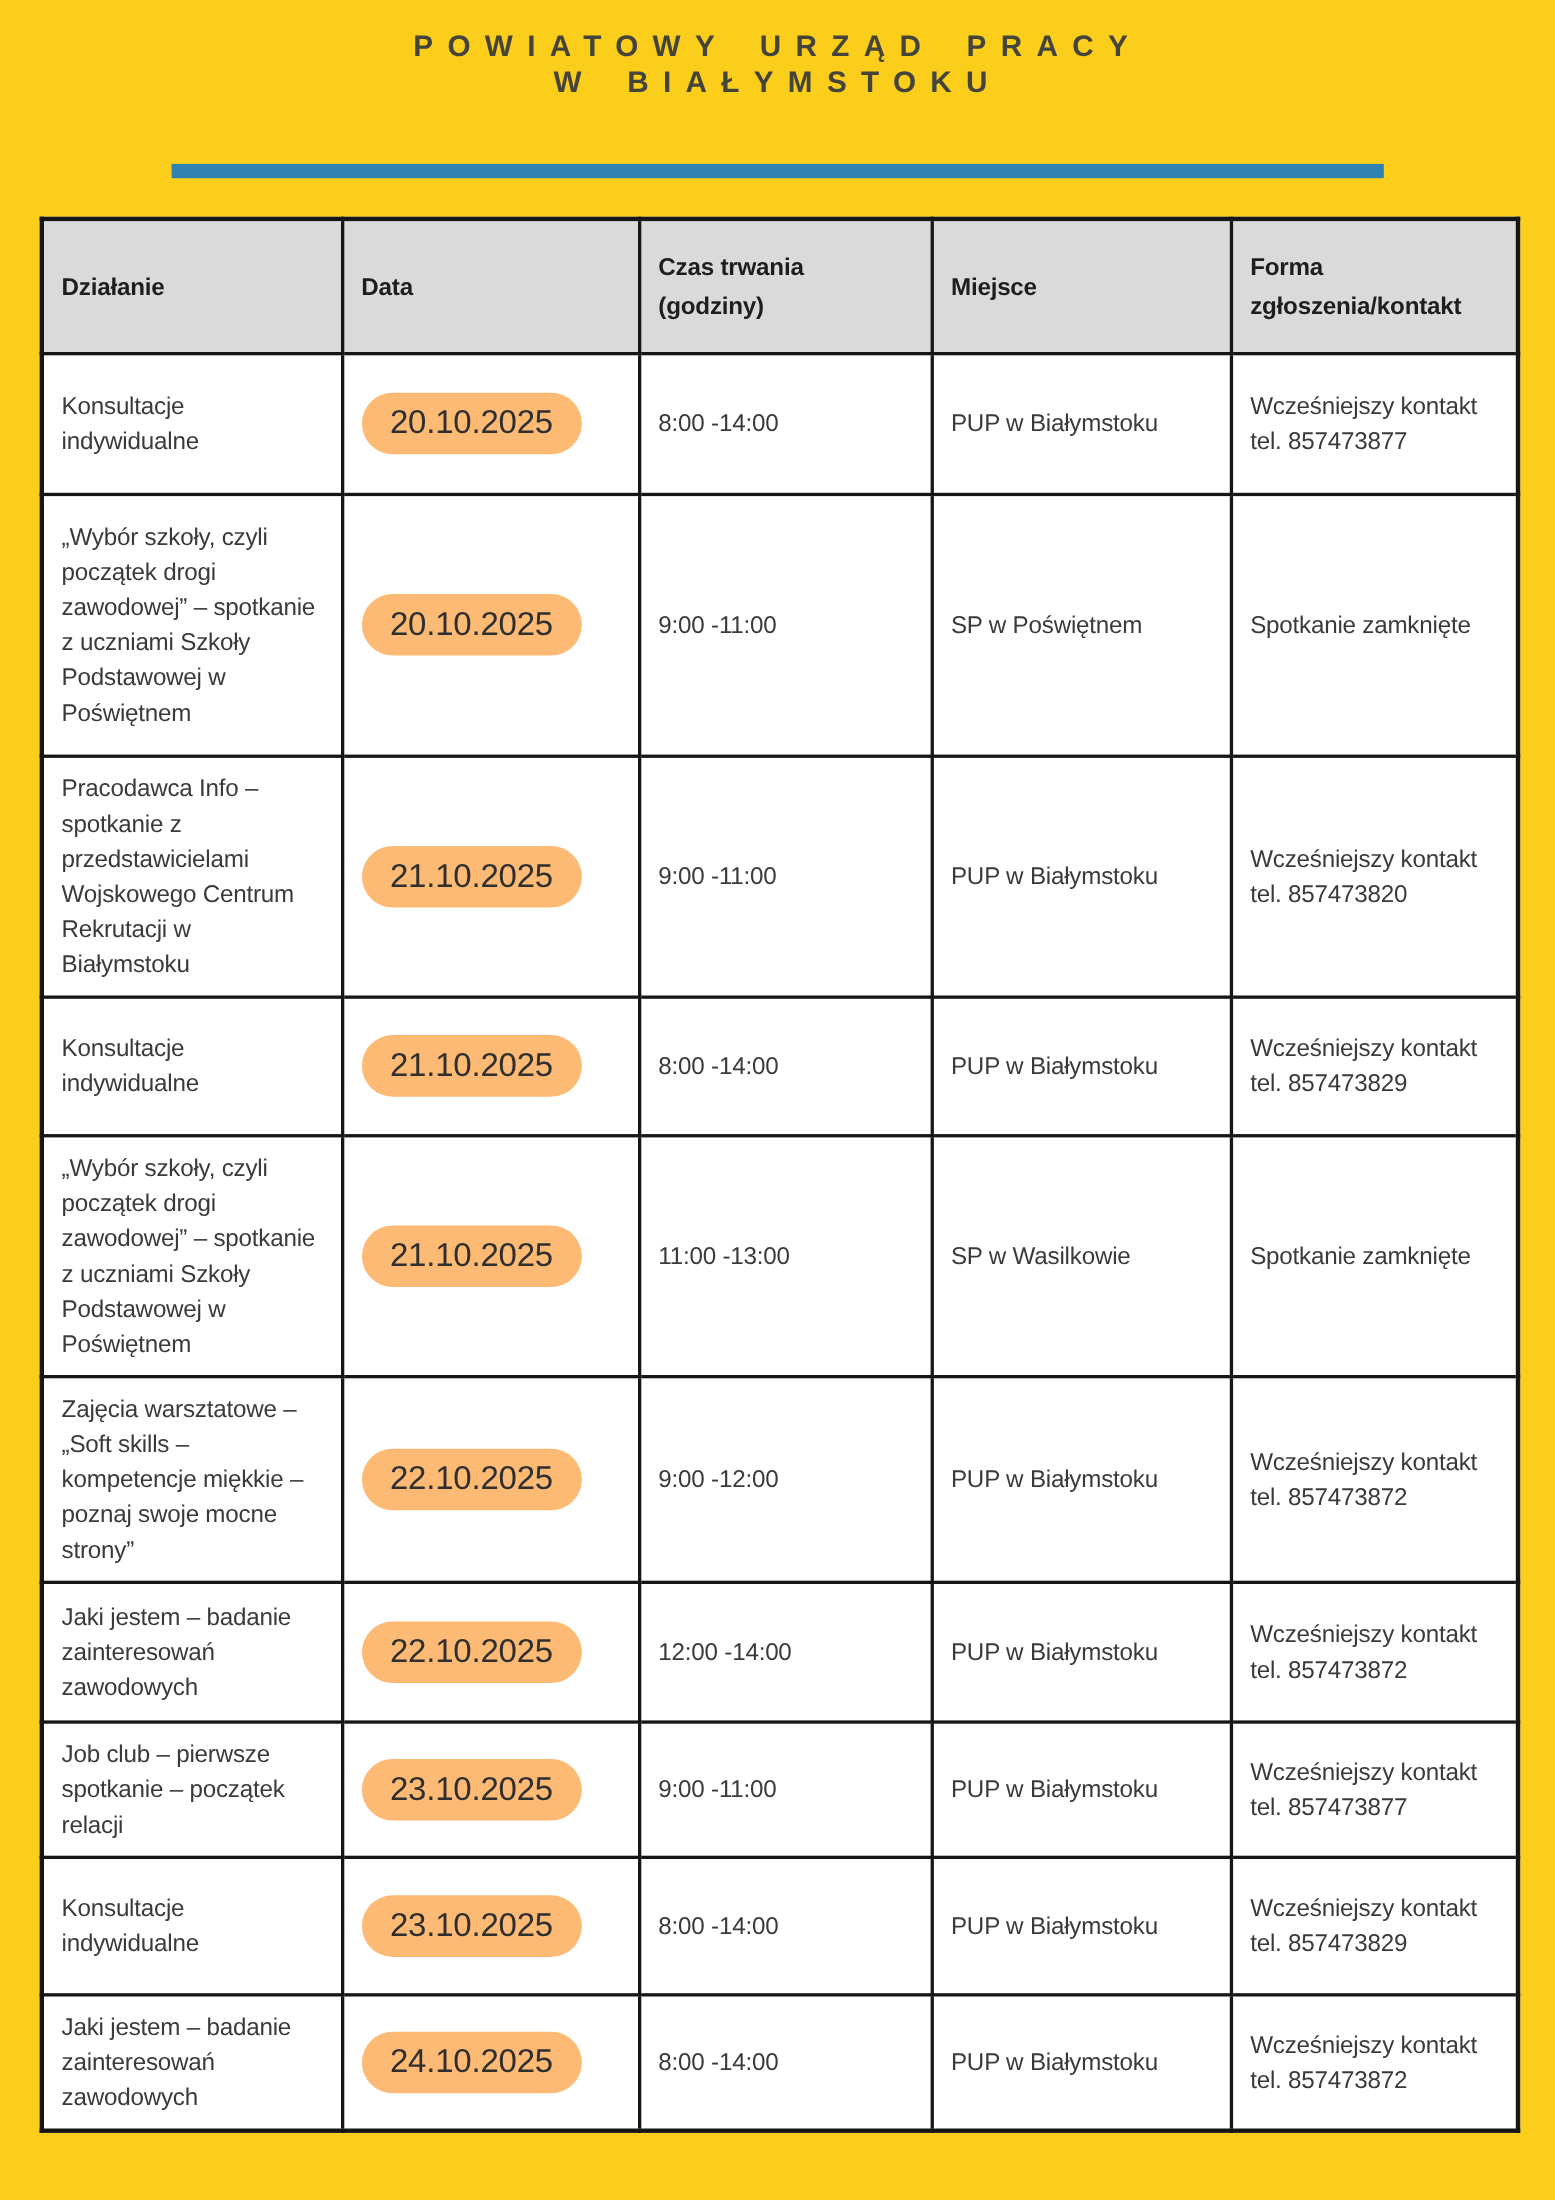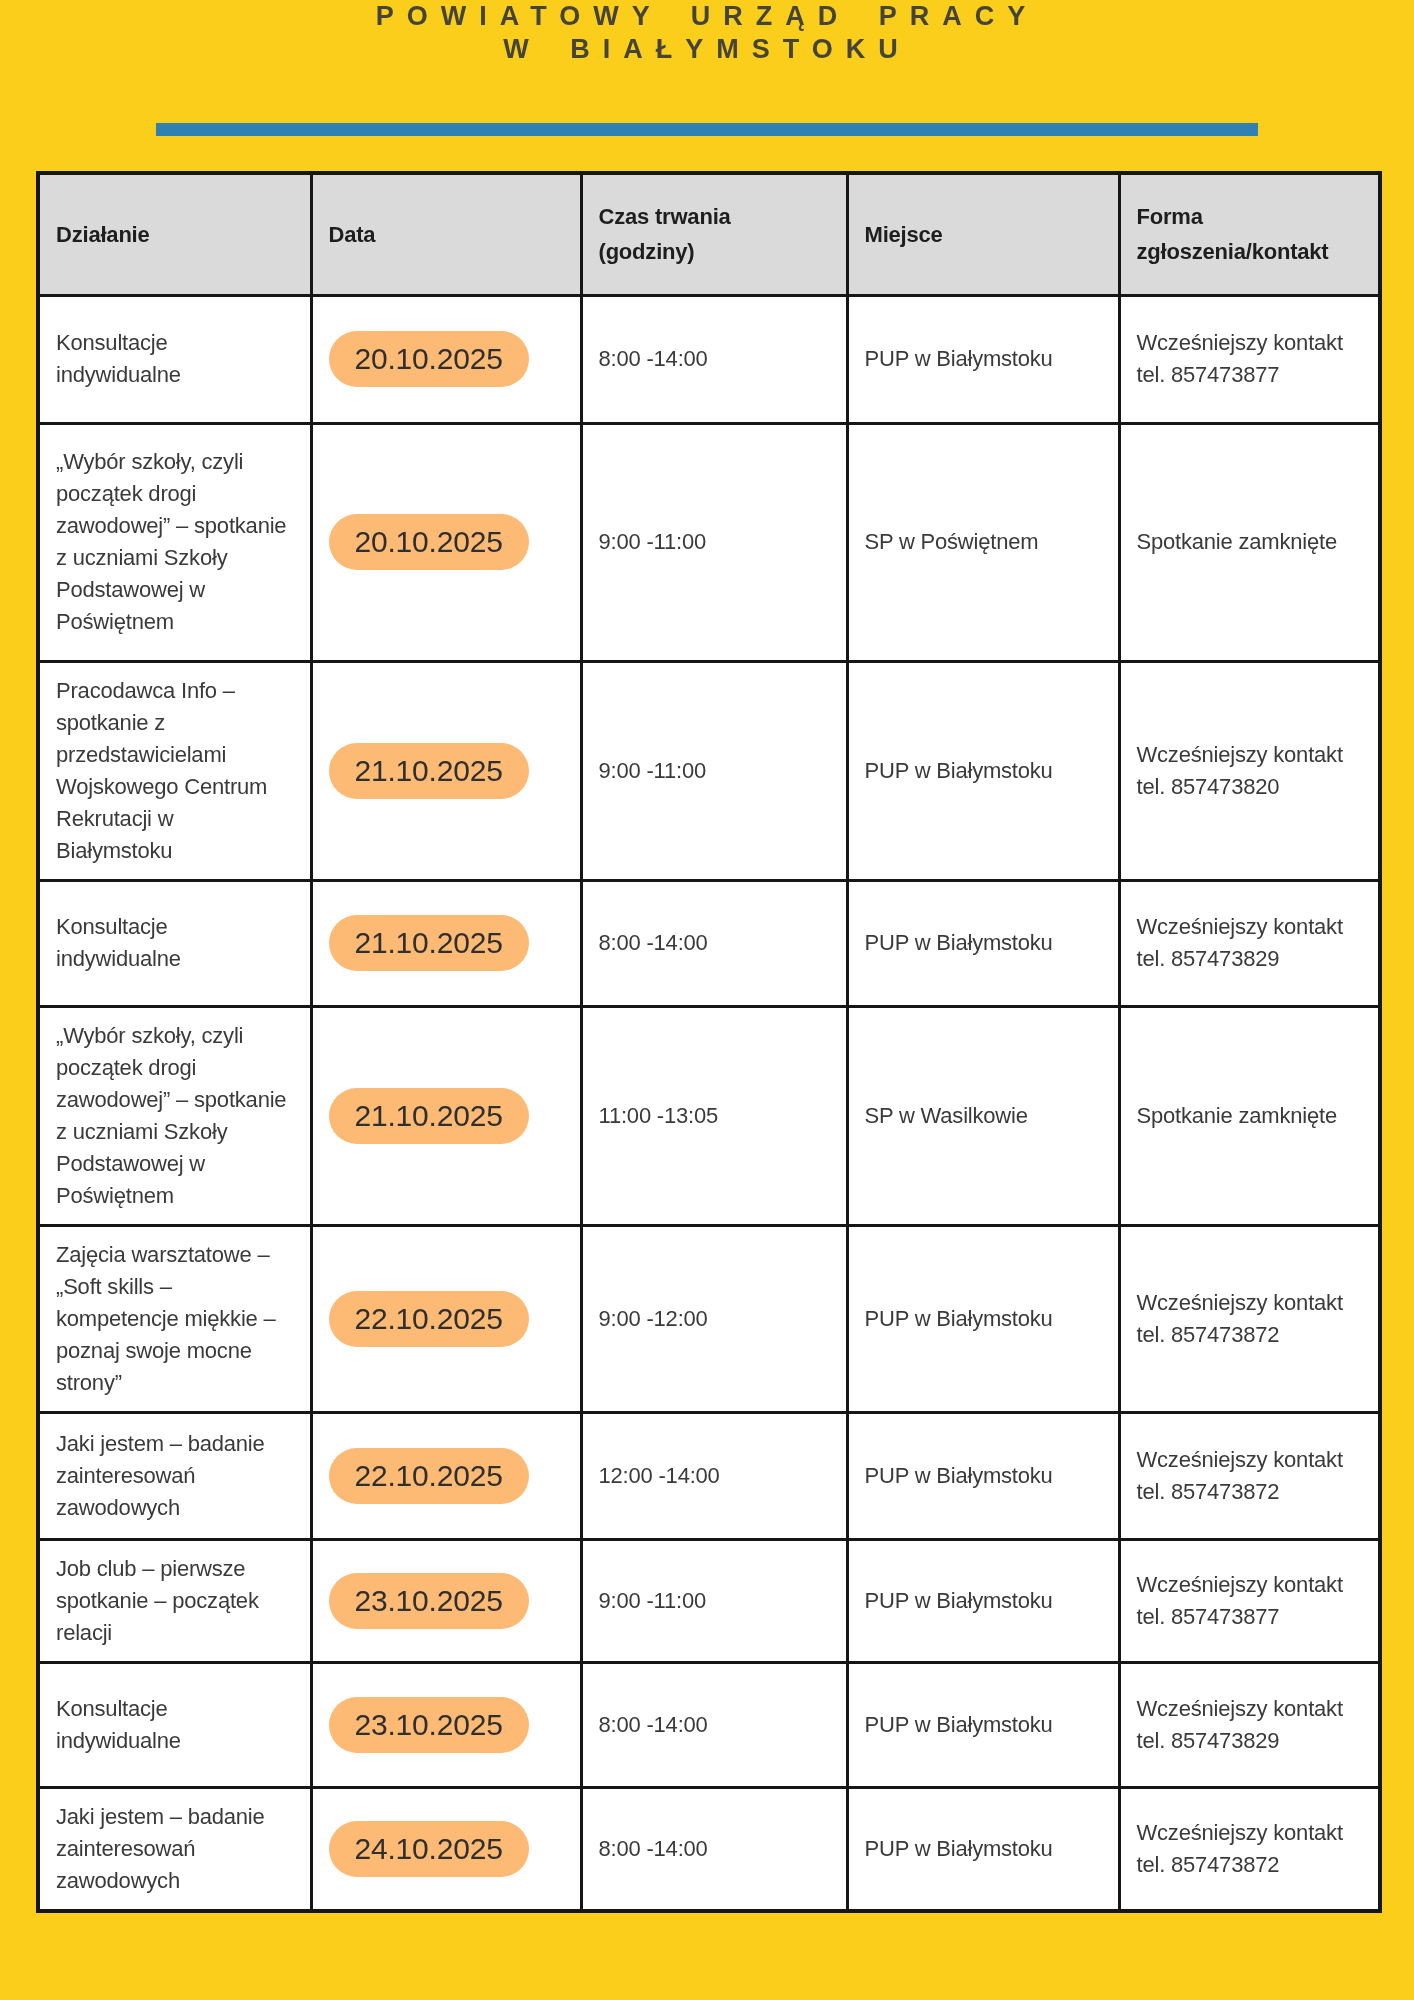--- a/index.html
+++ b/index.html
@@ -7,20 +7,21 @@
     width: 1414px;
     height: 2000px;
     background: #FBCE1C;
     font-family: "Liberation Sans", sans-serif;
     overflow: hidden;
     position: relative;
   }
 
   
   .org-header {
+    padding-top: 26px;
     text-align: center;
     color: #45443A;
     font-weight: bold;
     font-size: 27px;
     line-height: 33px;
     letter-spacing: 13px;
     word-spacing: 8px;
   }
   .org-header div { white-space: nowrap; }
 
@@ -143,21 +144,21 @@
         <td class="action-cell">Konsultacje indywidualne</td>
         <td class="date-cell"><span class="date-pill">21.10.2025</span></td>
         <td class="time-cell">8:00 -14:00</td>
         <td class="place-cell">PUP w Białymstoku</td>
         <td class="contact-cell">Wcześniejszy kontakt
 tel. 857473829</td>
       </tr>
       <tr>
         <td class="action-cell">„Wybór szkoły, czyli początek drogi zawodowej” – spotkanie z uczniami Szkoły Podstawowej w Poświętnem</td>
         <td class="date-cell"><span class="date-pill">21.10.2025</span></td>
-        <td class="time-cell">11:00 -13:05</td>
+        <td class="time-cell">11:00 -13:00</td>
         <td class="place-cell">SP w Wasilkowie</td>
         <td class="contact-cell">Spotkanie zamknięte</td>
       </tr>
       <tr>
         <td class="action-cell">Zajęcia warsztatowe – „Soft skills – kompetencje miękkie – poznaj swoje mocne strony”</td>
         <td class="date-cell"><span class="date-pill">22.10.2025</span></td>
         <td class="time-cell">9:00 -12:00</td>
         <td class="place-cell">PUP w Białymstoku</td>
         <td class="contact-cell">Wcześniejszy kontakt
 tel. 857473872</td>

